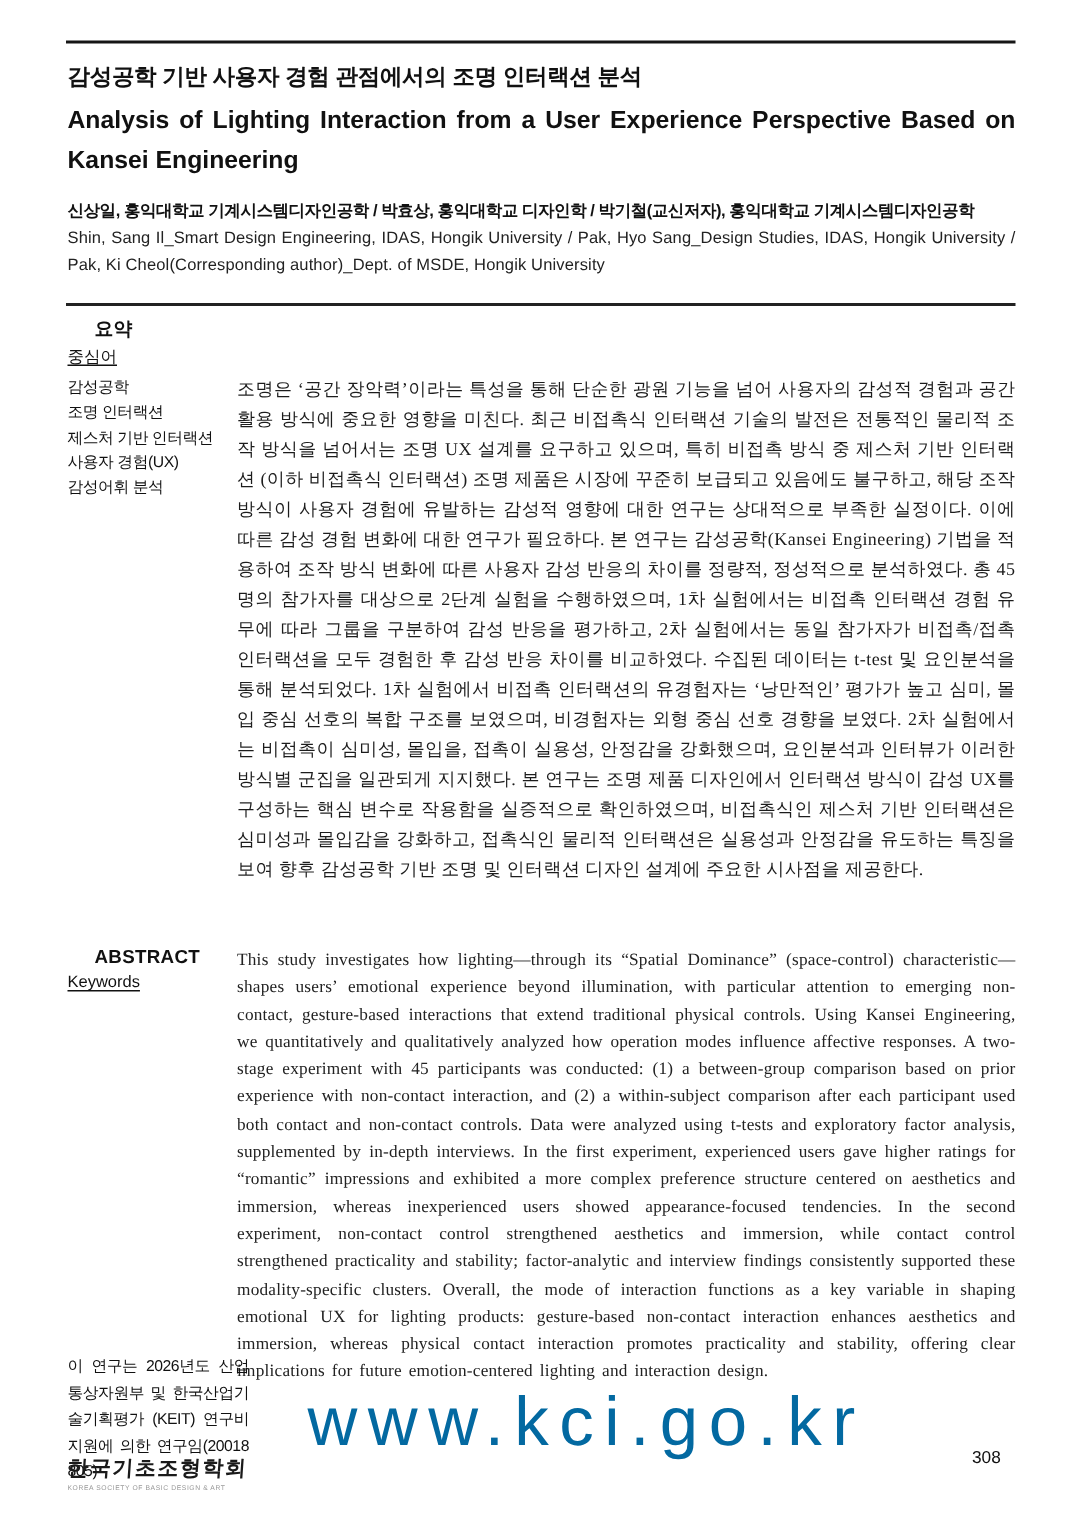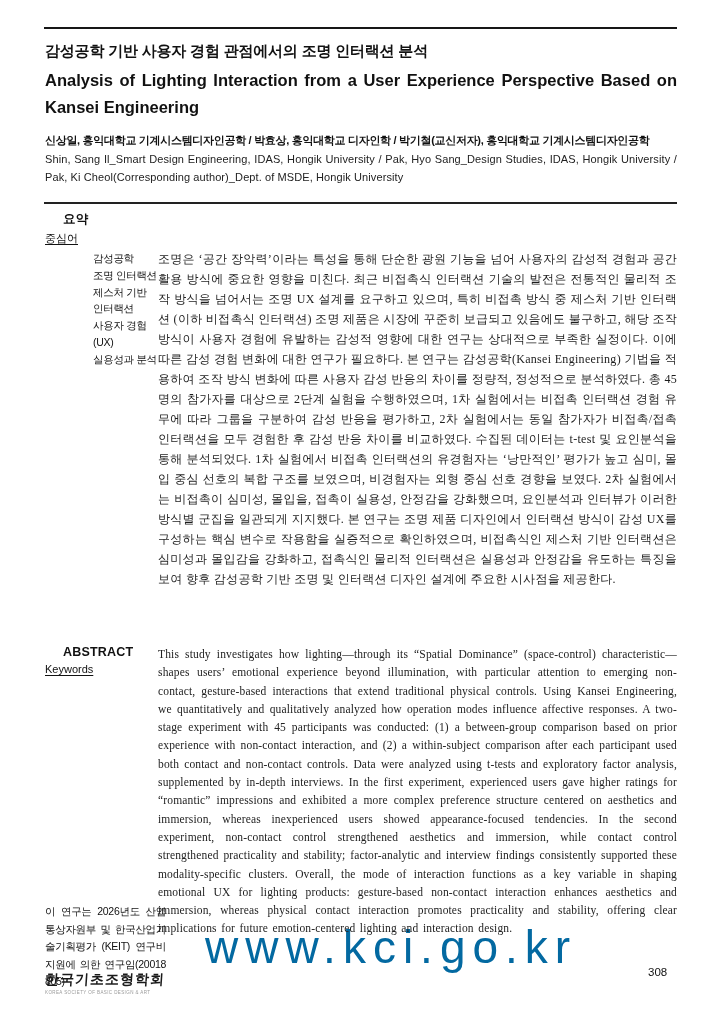--- a/index.html
+++ b/index.html
@@ -29,31 +29,31 @@
     font-size:11px; font-weight:bold; letter-spacing:-0.3px;
   }
   .authors-en {
     left:45px; top:151px; width:632px;
     font-size:11px; line-height:17.5px; color:#222;
     text-align:justify; letter-spacing:0.1px;
   }
 
   .section { display:flex; z-index:2; }
   .section-kr { left:45px; top:211px; width:632px; }
-  .section-en { left:45px; top:645px; width:632px; }
+  .section-en { left:45px; top:631px; width:632px; }
   .side { width:113px; flex:0 0 113px; }
   .main { width:519px; }
 
   .side-heading { font-size:12.5px; font-weight:bold; letter-spacing:0.2px;margin-left:18px; }
   .kw-label {
     display:inline-block; font-size:11px;
     text-decoration:underline; text-underline-offset:2px;
   }
   .kw-list { list-style:none; margin-top:4px; }
-  .kw-list-kr li { font-size:10.5px; line-height:16.8px; letter-spacing:-0.3px;margin-left:48px; }
+  .kw-list-kr li { font-size:10.5px; line-height:16.8px; letter-spacing:-0.3px; }
   .kw-list-en li { font-size:11px; line-height:18px; color:#222; }
 
   .abstract-kr {
     font-family:"Liberation Serif", serif;
     font-size:12px; line-height:20px; color:#1c1c1c;
     text-align:justify; word-break:break-all; letter-spacing:0.3px;margin-top:38px;
   }
   .abstract-en {
     font-family:"Liberation Serif", serif;
     font-size:11.5px; line-height:18.3px; color:#222;
@@ -96,21 +96,21 @@
 
 <div class="abs section section-kr">
   <div class="side">
     <div class="side-heading">요약</div>
     <span class="kw-label">중심어</span>
     <ul class="kw-list kw-list-kr">
       <li>감성공학</li>
       <li>조명 인터랙션</li>
       <li>제스처 기반 인터랙션</li>
       <li>사용자 경험(UX)</li>
-      <li>실용성과 분석</li>
+      <li>감성어휘 분석</li>
     </ul>
   </div>
   <div class="main">
     <p class="abstract-kr">조명은 ‘공간 장악력’이라는 특성을 통해 단순한 광원 기능을 넘어 사용자의 감성적 경험과 공간 활용 방식에 중요한 영향을 미친다. 최근 비접촉식 인터랙션 기술의 발전은 전통적인 물리적 조작 방식을 넘어서는 조명 UX 설계를 요구하고 있으며, 특히 비접촉 방식 중 제스처 기반 인터랙션 (이하 비접촉식 인터랙션) 조명 제품은 시장에 꾸준히 보급되고 있음에도 불구하고, 해당 조작 방식이 사용자 경험에 유발하는 감성적 영향에 대한 연구는 상대적으로 부족한 실정이다. 이에 따른 감성 경험 변화에 대한 연구가 필요하다. 본 연구는 감성공학(Kansei Engineering) 기법을 적용하여 조작 방식 변화에 따른 사용자 감성 반응의 차이를 정량적, 정성적으로 분석하였다. 총 45명의 참가자를 대상으로 2단계 실험을 수행하였으며, 1차 실험에서는 비접촉 인터랙션 경험 유무에 따라 그룹을 구분하여 감성 반응을 평가하고, 2차 실험에서는 동일 참가자가 비접촉/접촉 인터랙션을 모두 경험한 후 감성 반응 차이를 비교하였다. 수집된 데이터는 t-test 및 요인분석을 통해 분석되었다. 1차 실험에서 비접촉 인터랙션의 유경험자는 ‘낭만적인’ 평가가 높고 심미, 몰입 중심 선호의 복합 구조를 보였으며, 비경험자는 외형 중심 선호 경향을 보였다. 2차 실험에서는 비접촉이 심미성, 몰입을, 접촉이 실용성, 안정감을 강화했으며, 요인분석과 인터뷰가 이러한 방식별 군집을 일관되게 지지했다. 본 연구는 조명 제품 디자인에서 인터랙션 방식이 감성 UX를 구성하는 핵심 변수로 작용함을 실증적으로 확인하였으며, 비접촉식인 제스처 기반 인터랙션은 심미성과 몰입감을 강화하고, 접촉식인 물리적 인터랙션은 실용성과 안정감을 유도하는 특징을 보여 향후 감성공학 기반 조명 및 인터랙션 디자인 설계에 주요한 시사점을 제공한다.</p>
   </div>
 </div>
 
 <div class="abs section section-en">
   <div class="side">
     <div class="side-heading">ABSTRACT</div>

